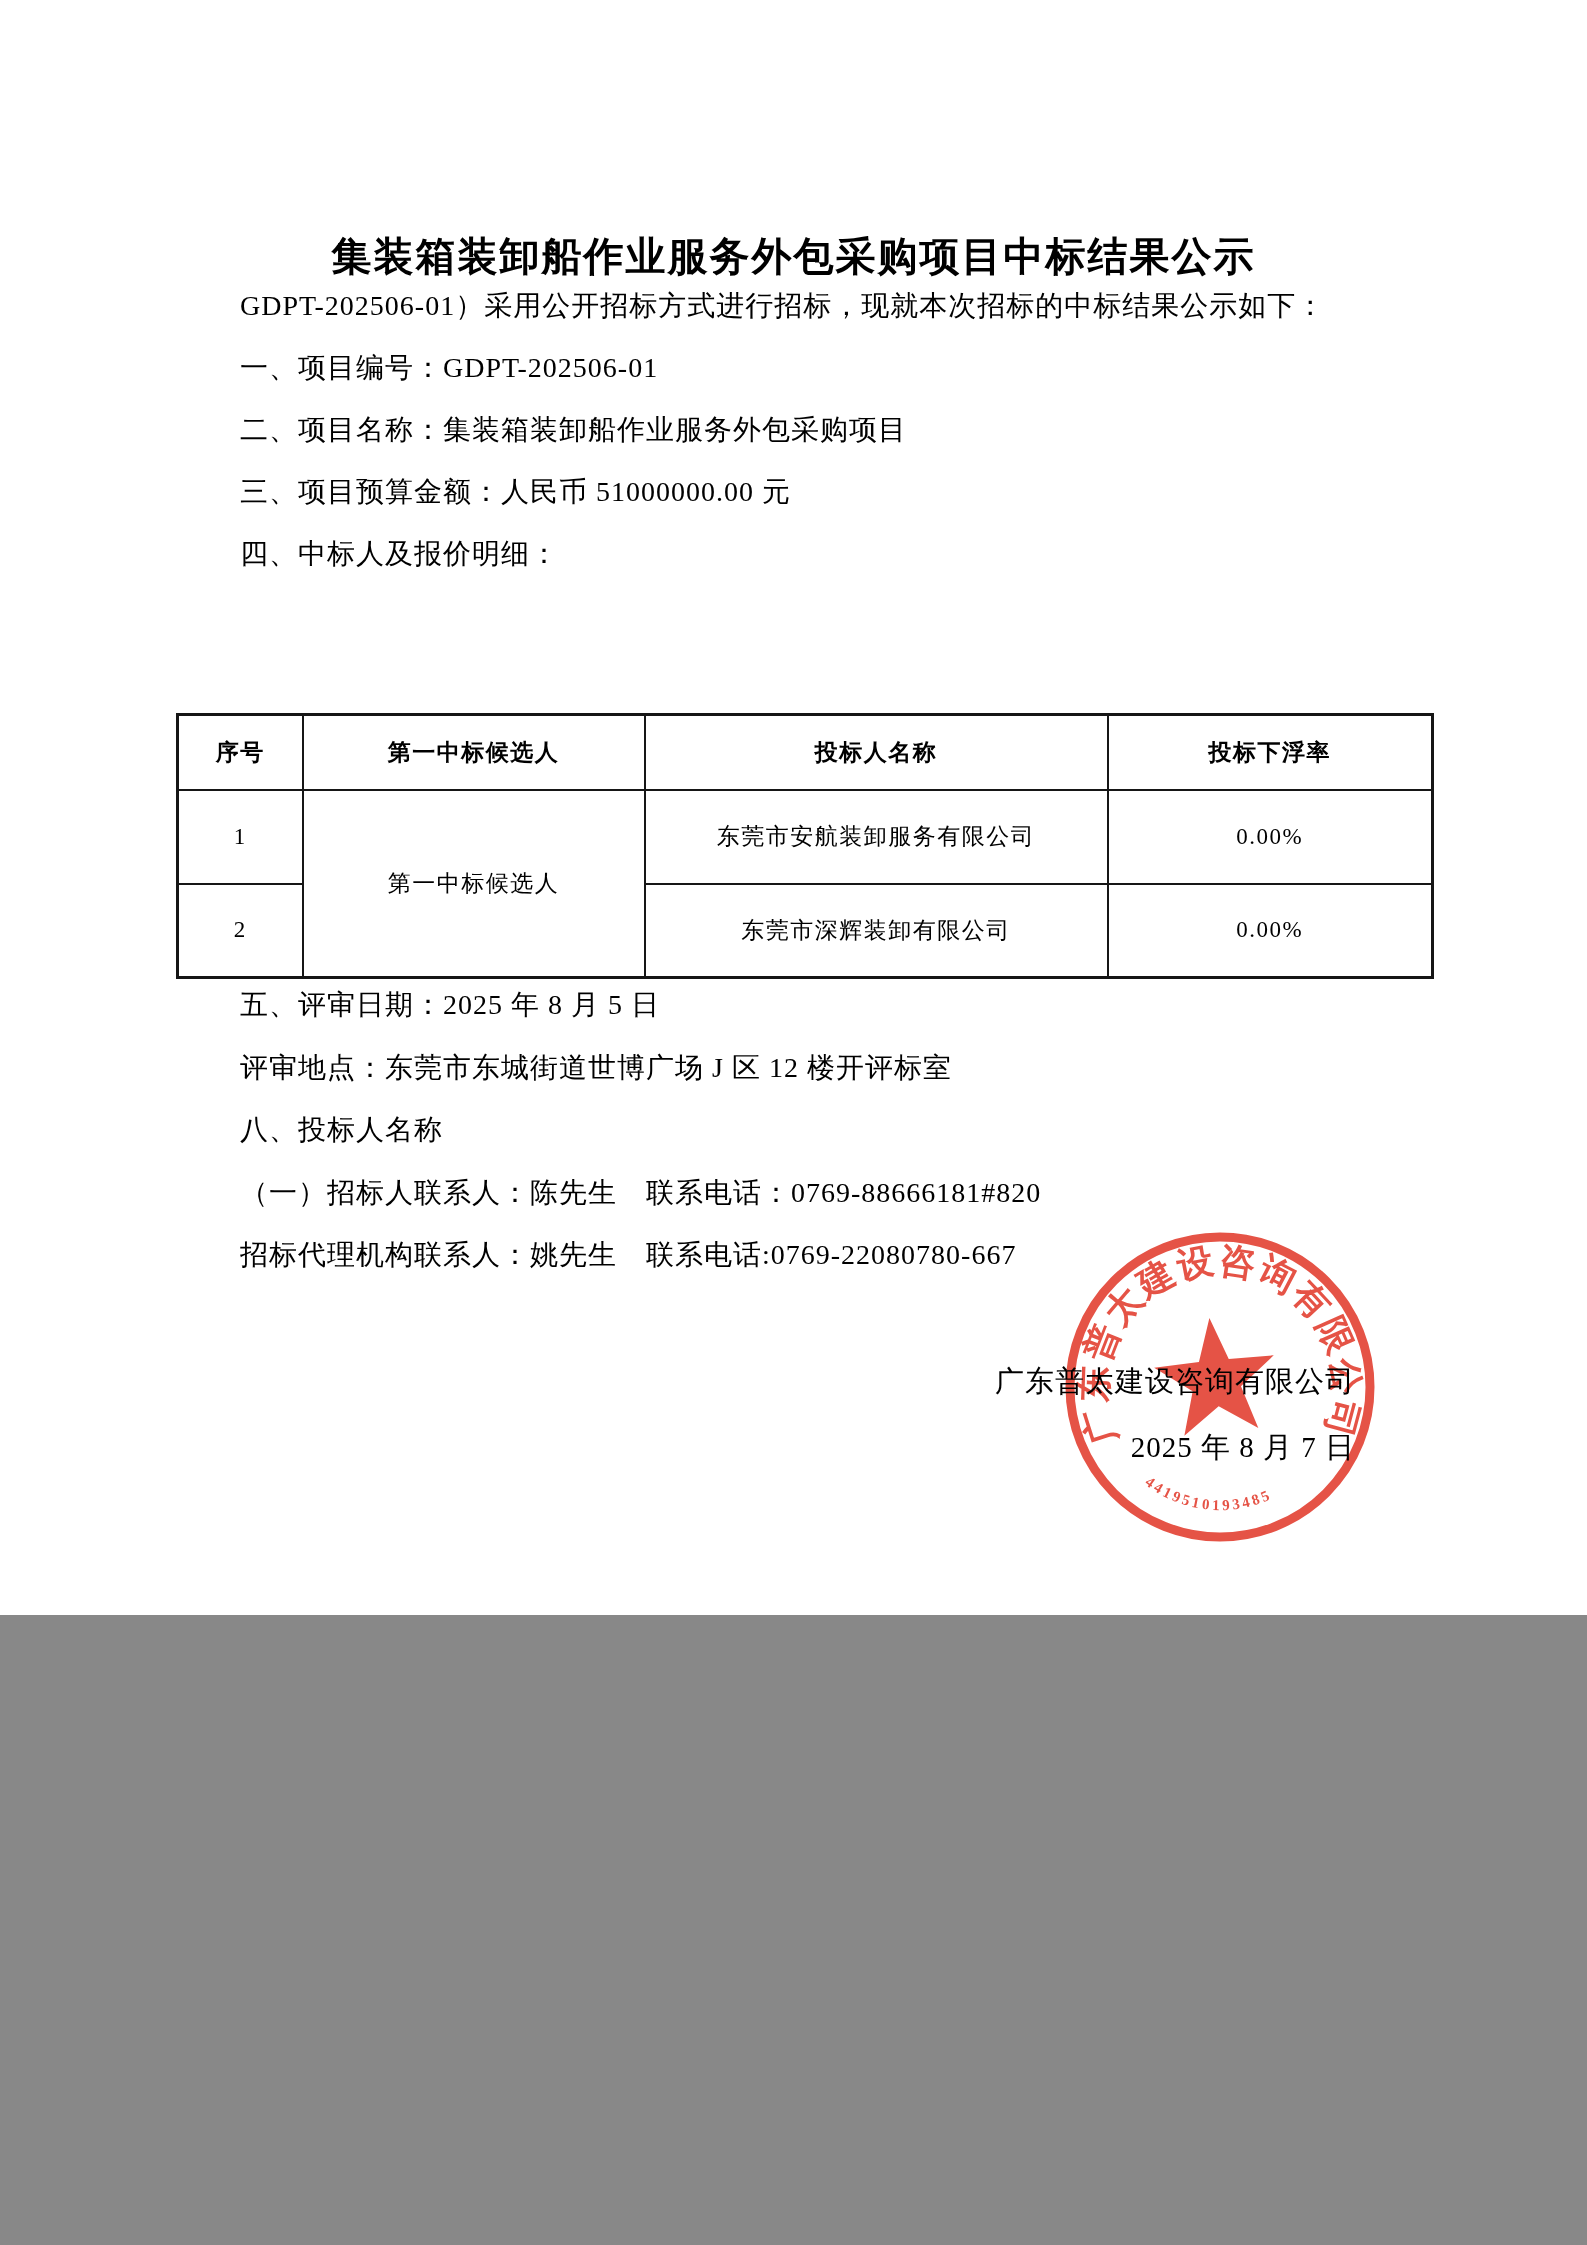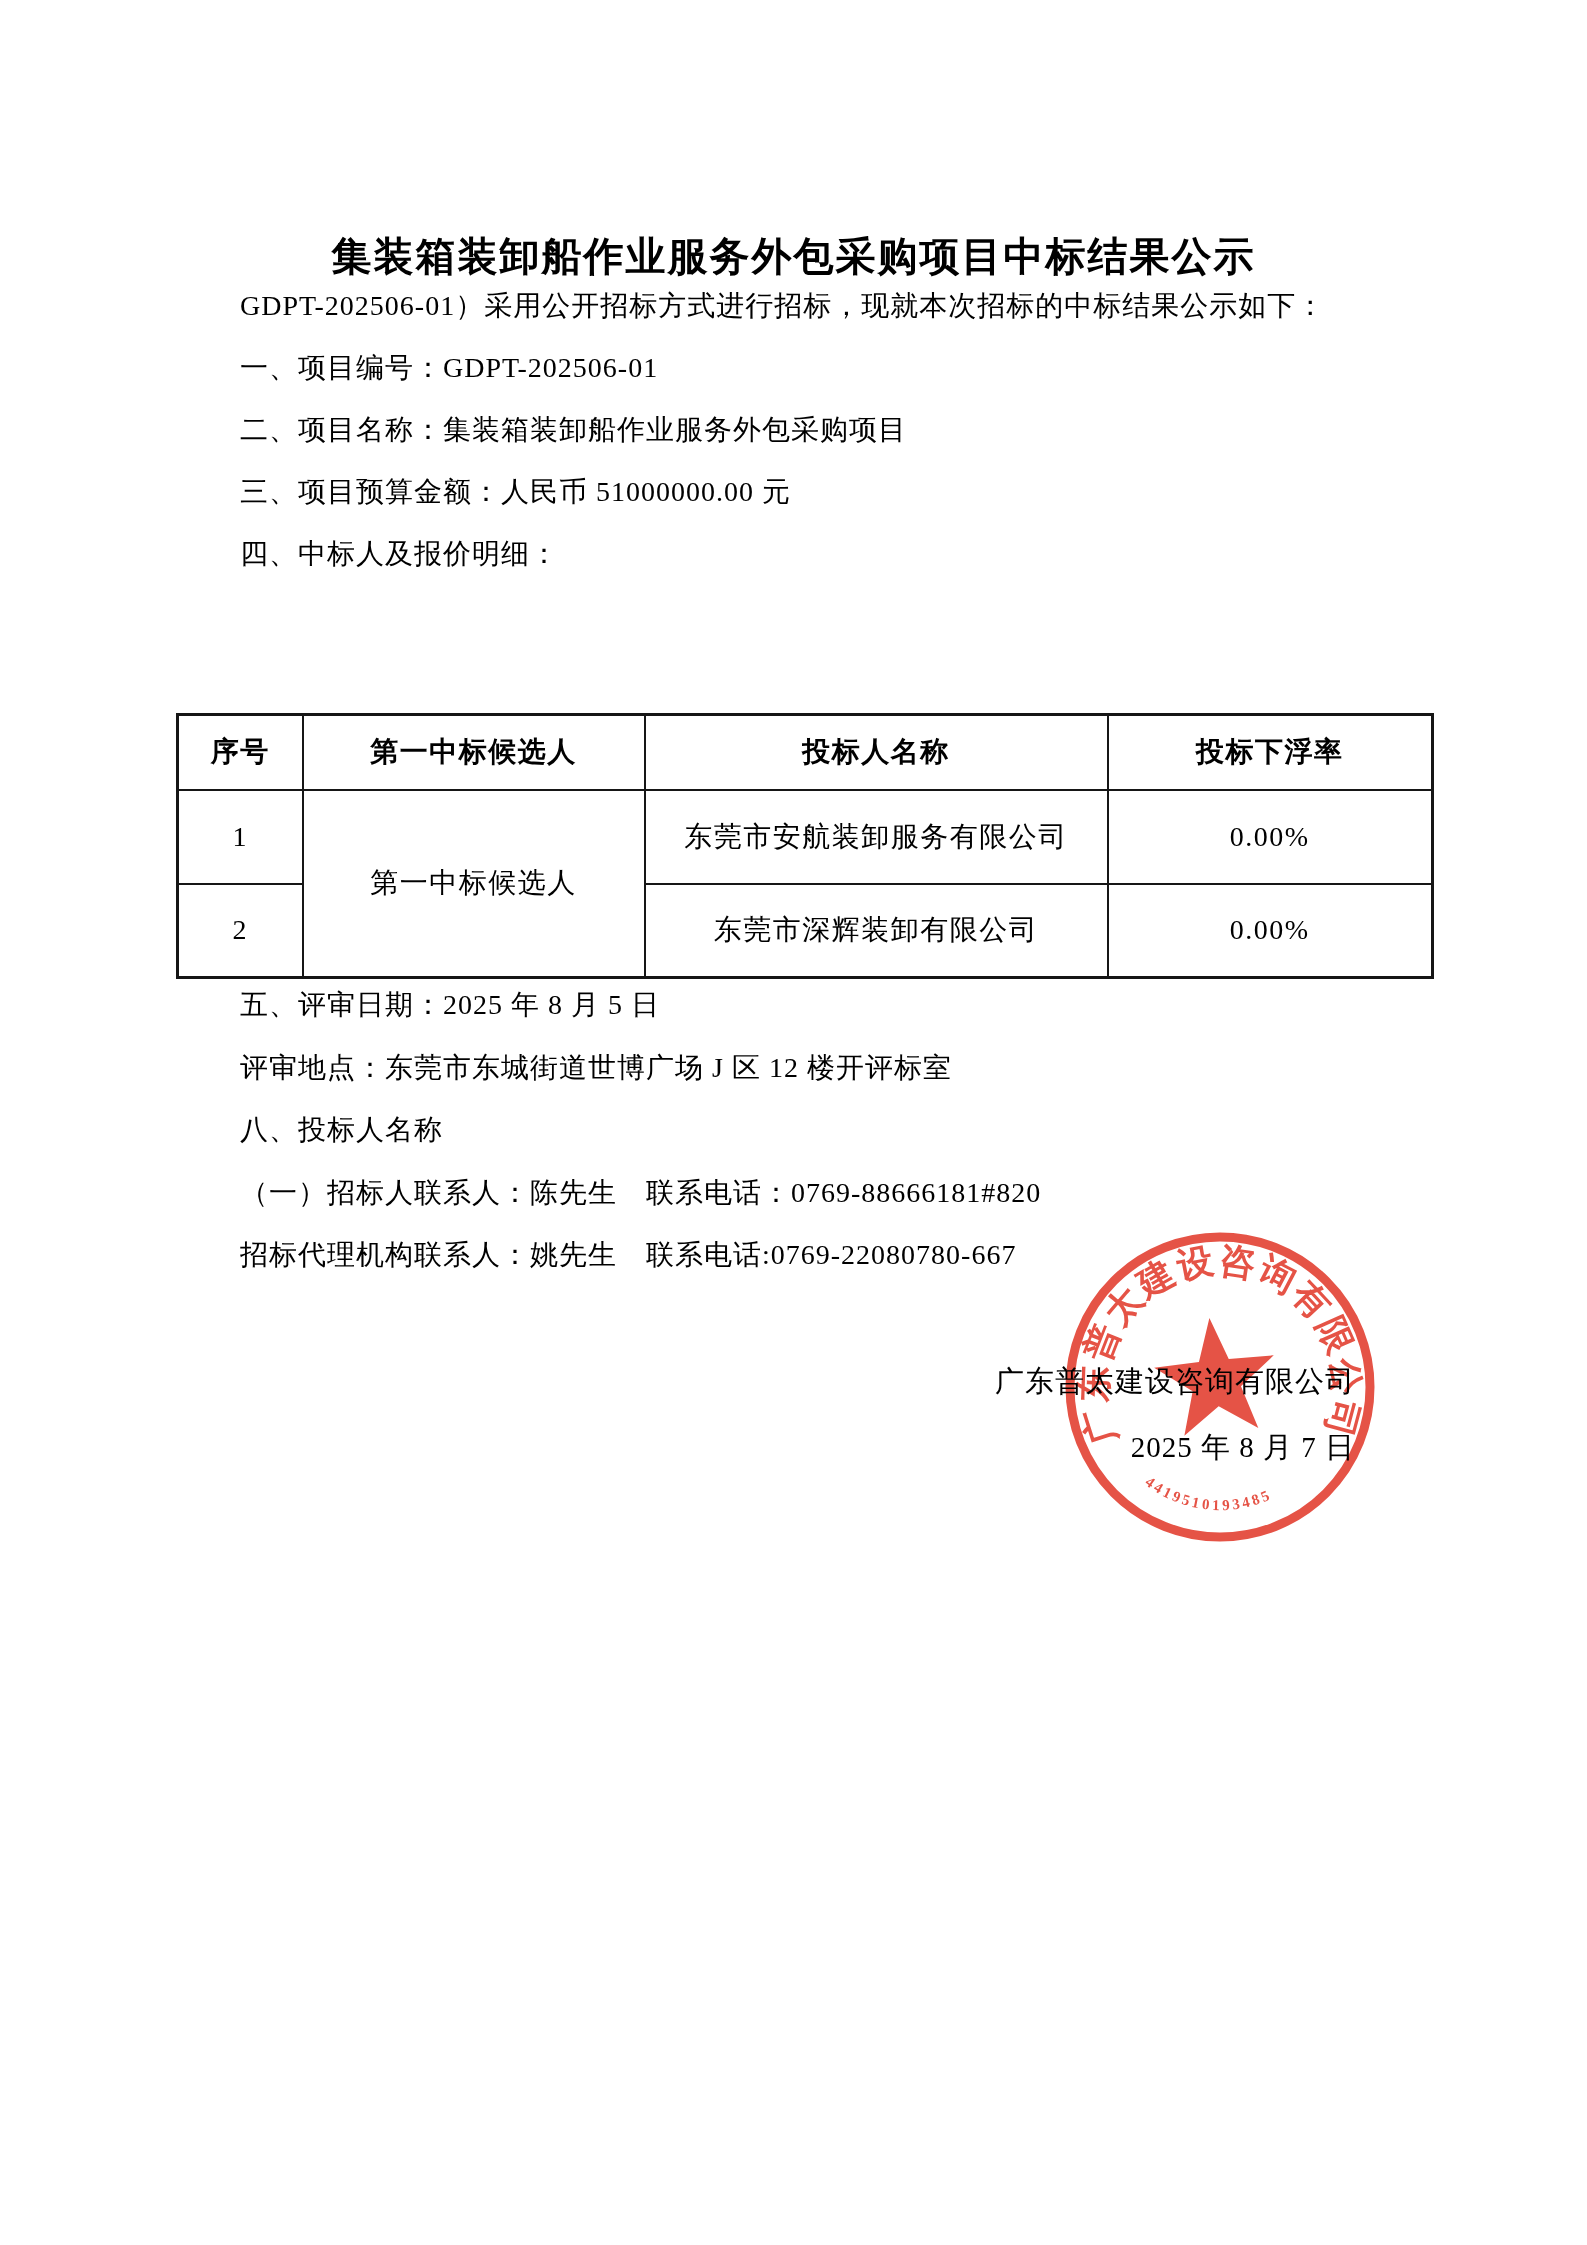--- a/index.html
+++ b/index.html
@@ -1,18 +1,18 @@
 <!DOCTYPE html>
 <html><head>
 <meta charset="utf-8">
 <style>
   html,body{margin:0;padding:0;background:#888;}
   .page{
     position:relative;
-    width:1587px;height:2245px;
+    width:1587px;height:1615px;
     background:#ffffff;
     font-family:"Liberation Serif","DejaVu Serif",serif;
     color:#000;
     overflow:hidden;
   }
   .doc-title{
     position:absolute;top:205px;left:0;width:100%;
     text-align:center;
     font-size:40px;font-weight:700;line-height:50px;
     letter-spacing:2px;white-space:nowrap;
@@ -22,21 +22,21 @@
     font-size:28px;line-height:62px;
   }
   #intro-block{top:275px;}
   #post-block{top:974px;line-height:62.5px;}
   .tline{white-space:nowrap;letter-spacing:1px;}
   .tline.indent{padding-left:56px;}
   .bid-table{
     position:absolute;top:713px;left:176px;
     width:1255px;height:263px;
     border-collapse:collapse;table-layout:fixed;
-    font-size:28px;
+    font-size:23px;
   }
   .bid-table th,.bid-table td{
     border:2.5px solid #161616;
     text-align:center;vertical-align:middle;
     padding:0;letter-spacing:1.5px;white-space:nowrap;
   }
   .bid-table{border:3px solid #161616;}
   .bid-table thead tr{height:75px;}
   .bid-table tbody tr{height:94px;}
   .bid-table th{font-weight:700;}

